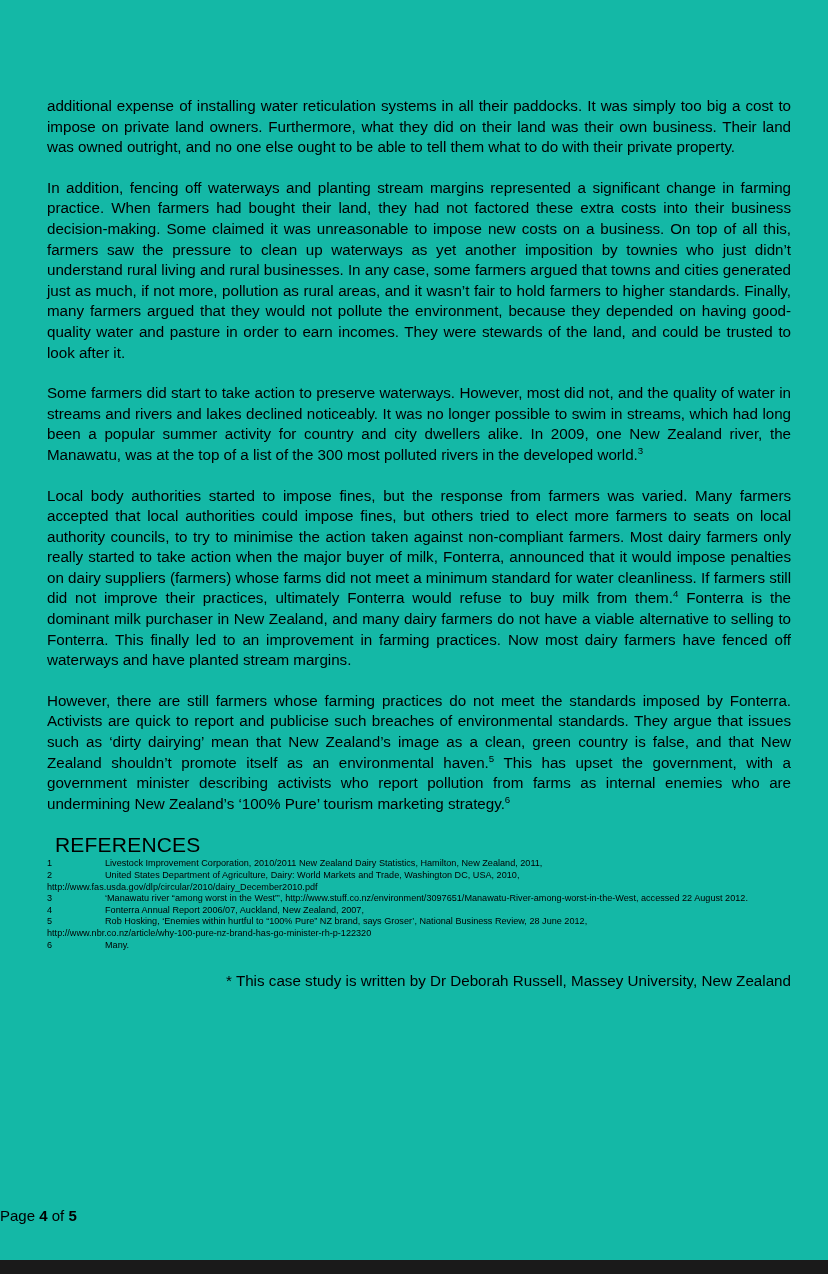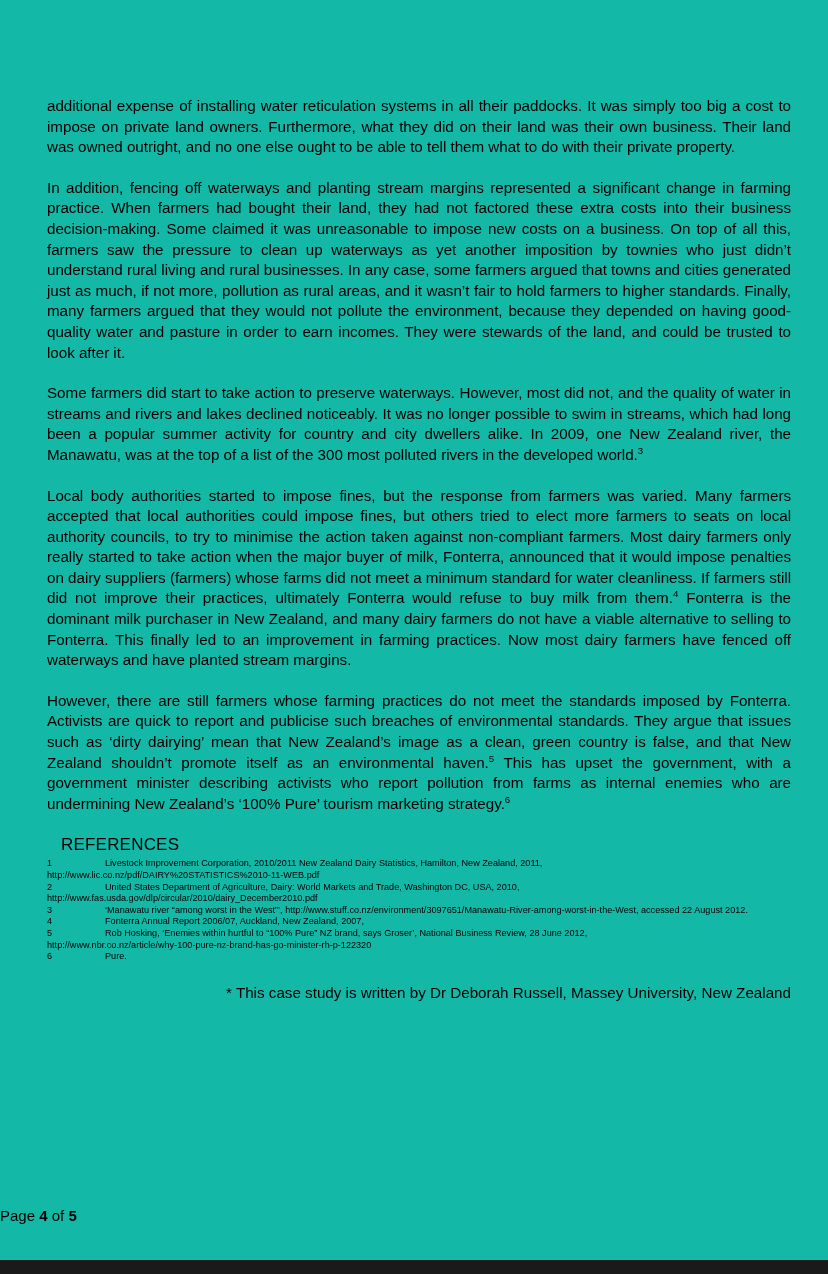--- a/index.html
+++ b/index.html
@@ -45,23 +45,23 @@
   }
   .para:last-child { margin-bottom: 0; }
 
   sup {
     font-size: 0.64em;
     vertical-align: super;
     line-height: 0;
   }
 
   #refs-heading {
-    font-size: 17px;
+    font-size: 21px;
     line-height: 21px;
-    margin: 6px 0 3px 14px;
+    margin: 6px 0 3px 8px;
     letter-spacing: 0.2px;
   }
 
   .ref-item {
     font-size: 9.1px;
     line-height: 11.6px;
     text-align: justify;
     text-justify: inter-word;
     margin: 0;
     letter-spacing: 0.01px;
@@ -122,31 +122,31 @@
     <p class="para"><span>Some farmers did start to take action to preserve waterways. However, most did not, and the quality of water in streams and rivers and lakes declined noticeably. It was no longer possible to swim in streams, which had long been a popular summer activity for country and city dwellers alike. In 2009, one New Zealand river, the Manawatu, was at the top of a list of the 300 most polluted rivers in the developed world.</span><sup>3</sup></p>
 
     <p class="para"><span>Local body authorities started to impose fines, but the response from farmers was varied. Many farmers accepted that local authorities could impose fines, but others tried to elect more farmers to seats on local authority councils, to try to minimise the action taken against non-compliant farmers. Most dairy farmers only really started to take action when the major buyer of milk, Fonterra, announced that it would impose penalties on dairy suppliers (farmers) whose farms did not meet a minimum standard for water cleanliness. If farmers still did not improve their practices, ultimately Fonterra would refuse to buy milk from them.</span><sup>4</sup><span> Fonterra is the dominant milk purchaser in New Zealand, and many dairy farmers do not have a viable alternative to selling to Fonterra. This finally led to an improvement in farming practices. Now most dairy farmers have fenced off waterways and have planted stream margins.</span></p>
 
     <p class="para"><span>However, there are still farmers whose farming practices do not meet the standards imposed by Fonterra. Activists are quick to report and publicise such breaches of environmental standards. They argue that issues such as ‘dirty dairying’ mean that New Zealand’s image as a clean, green country is false, and that New Zealand shouldn’t promote itself as an environmental haven.</span><sup>5</sup><span> This has upset the government, with a government minister describing activists who report pollution from farms as internal enemies who are undermining New Zealand’s ‘100% Pure’ tourism marketing strategy.</span><sup>6</sup></p>
 
     <div id="refs-heading">REFERENCES</div>
 
     <div id="references-list">
 
-      <p class="ref-item"><span class="ref-num">1</span><span class="ref-body">Livestock Improvement Corporation, 2010/2011 New Zealand Dairy Statistics, Hamilton, New Zealand, 2011,</span><span class="ref-url">http://www.lic.co.nz/pdf/DAIRY%20STATISTICS%2010-11-WEB.pdf</span></p>
+      <p class="ref-item"><span class="ref-num">1</span><span class="ref-body">Livestock Improvement Corporation, 2010/2011 New Zealand Dairy Statistics, Hamilton, New Zealand, 2011,</span></p>
 
       <p class="ref-item"><span class="ref-num">2</span><span class="ref-body">United States Department of Agriculture, Dairy: World Markets and Trade, Washington DC, USA, 2010,</span><span class="ref-url">http://www.fas.usda.gov/dlp/circular/2010/dairy_December2010.pdf</span></p>
 
       <p class="ref-item"><span class="ref-num">3</span><span class="ref-body">‘Manawatu river “among worst in the West”’, http://www.stuff.co.nz/environment/3097651/Manawatu-River-among-worst-in-the-West, accessed 22 August 2012.</span></p>
 
       <p class="ref-item"><span class="ref-num">4</span><span class="ref-body">Fonterra Annual Report 2006/07, Auckland, New Zealand, 2007,</span></p>
 
       <p class="ref-item"><span class="ref-num">5</span><span class="ref-body">Rob Hosking, ‘Enemies within hurtful to “100% Pure” NZ brand, says Groser’, National Business Review, 28 June 2012,</span><span class="ref-url">http://www.nbr.co.nz/article/why-100-pure-nz-brand-has-go-minister-rh-p-122320</span></p>
 
-      <p class="ref-item"><span class="ref-num">6</span><span class="ref-body">Pure.</span></p>
+      <p class="ref-item"><span class="ref-num">6</span><span class="ref-body">Many.</span></p>
 
     </div>
 
     <p id="author-note">* This case study is written by Dr Deborah Russell, Massey University, New Zealand</p>
 
   </div>
 
   <div id="footer"><span>Page </span><b>4</b><span> of </span><b>5</b></div>
 
   <div id="bottom-bar"></div>

